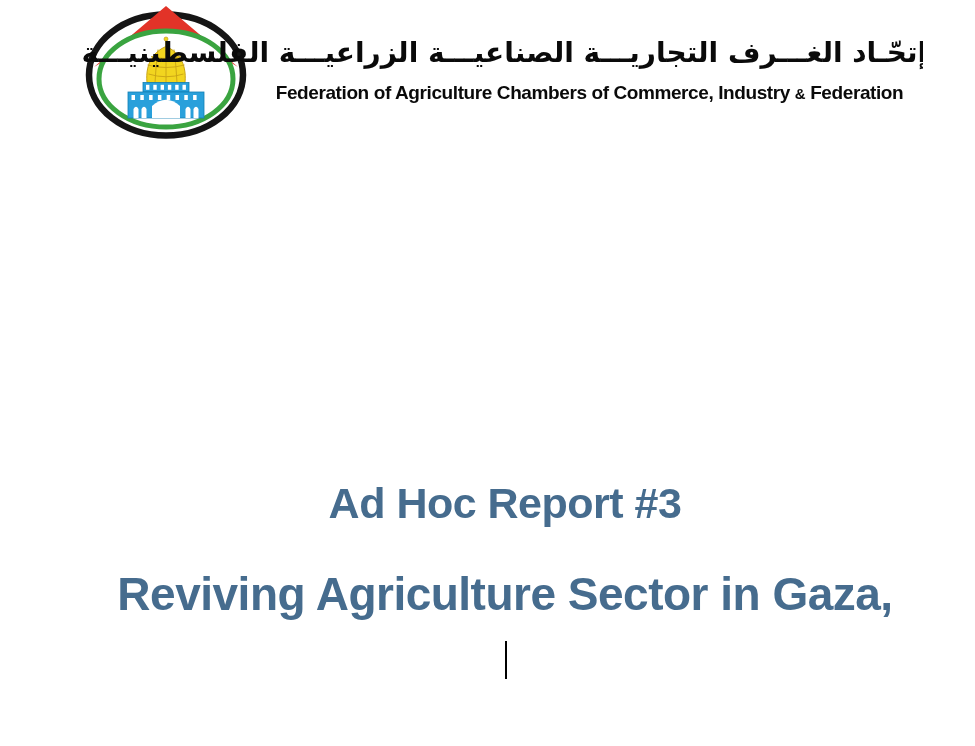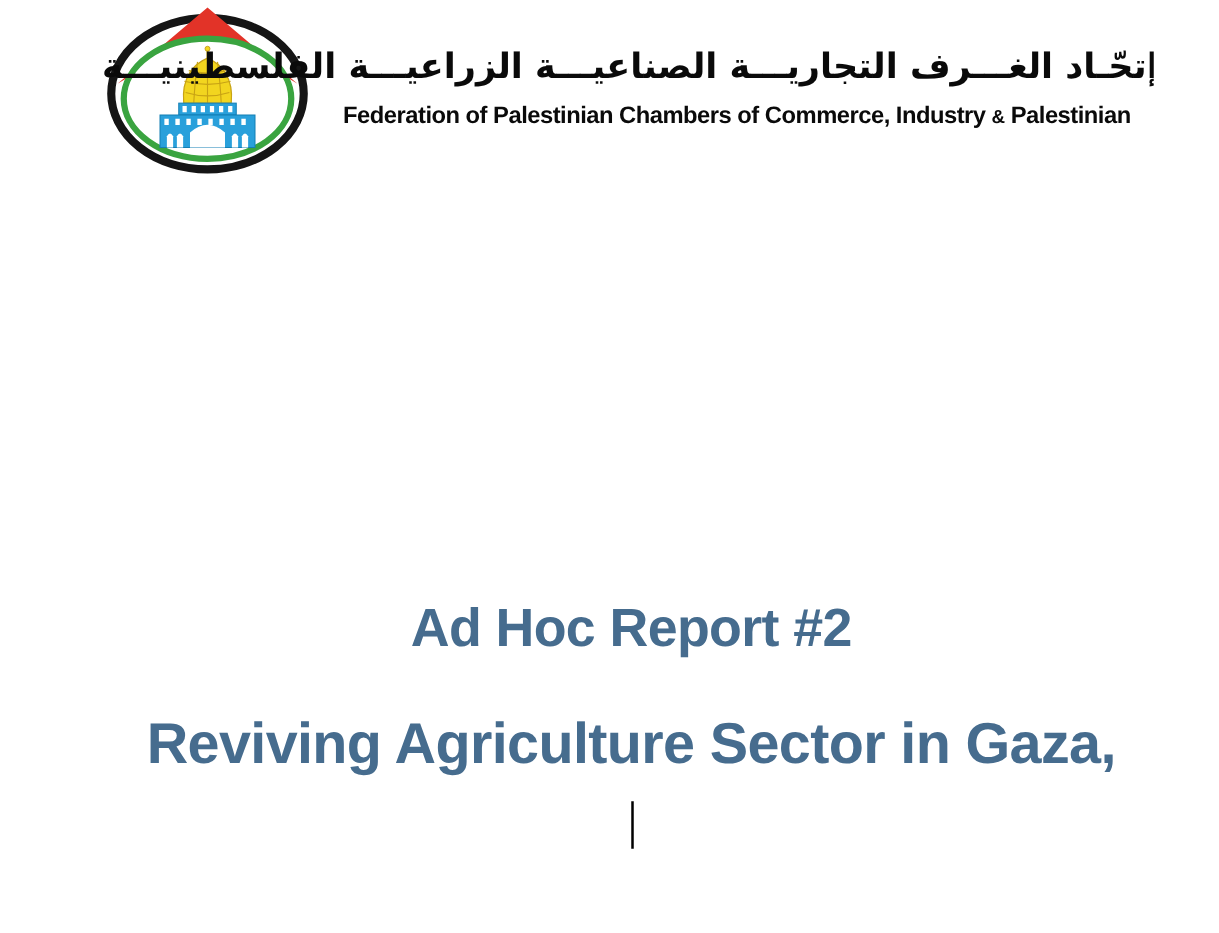--- a/index.html
+++ b/index.html
@@ -140,25 +140,25 @@
           <path d="M48.5,114 v-9 q2.5,-4.5 5,0 v9 z"></path>
           <path d="M56.5,114 v-9 q2.5,-4.5 5,0 v9 z"></path>
           <path d="M100.5,114 v-9 q2.5,-4.5 5,0 v9 z"></path>
           <path d="M108.5,114 v-9 q2.5,-4.5 5,0 v9 z"></path>
         </g>
       </g>
     </svg>
 
     <div class="head-text">
       <div class="arabic-line">إتحّـاد الغـــرف التجاريـــة الصناعيـــة الزراعيـــة الفلسطينيـــة</div>
-      <div class="english-line"><span>Federation of Palestinian Chambers of Commerce, Industry </span><span class="amp">&amp;</span><span> Palestinian</span></div>
+      <div class="english-line"><span>Federation of Agriculture Chambers of Commerce, Industry </span><span class="amp">&amp;</span><span> Federation</span></div>
     </div>
   </header>
 
   <main>
-    <h1 class="report-title">Ad Hoc Report #2</h1>
+    <h1 class="report-title">Ad Hoc Report #3</h1>
 
     <p class="report-subtitle subtitle-1">Reviving Agriculture Sector in Gaza,</p>
 
     <p class="report-subtitle subtitle-2"><span class="caret"></span></p>
   </main>
 
 </div>
 
 </body></html>

